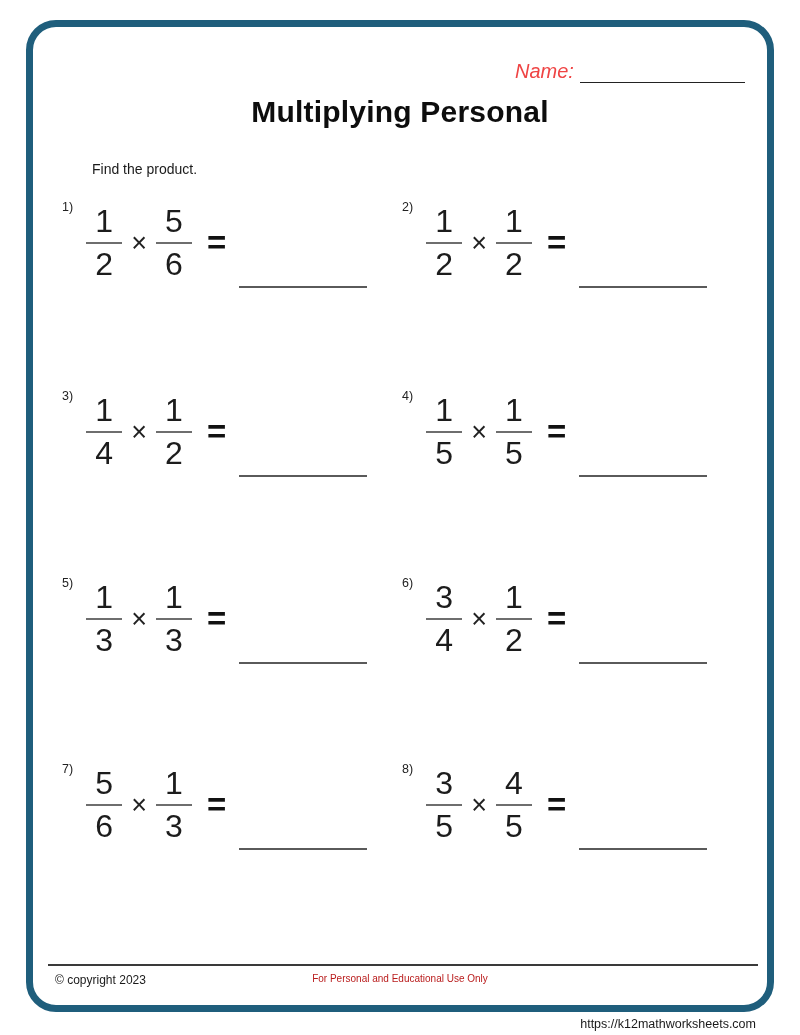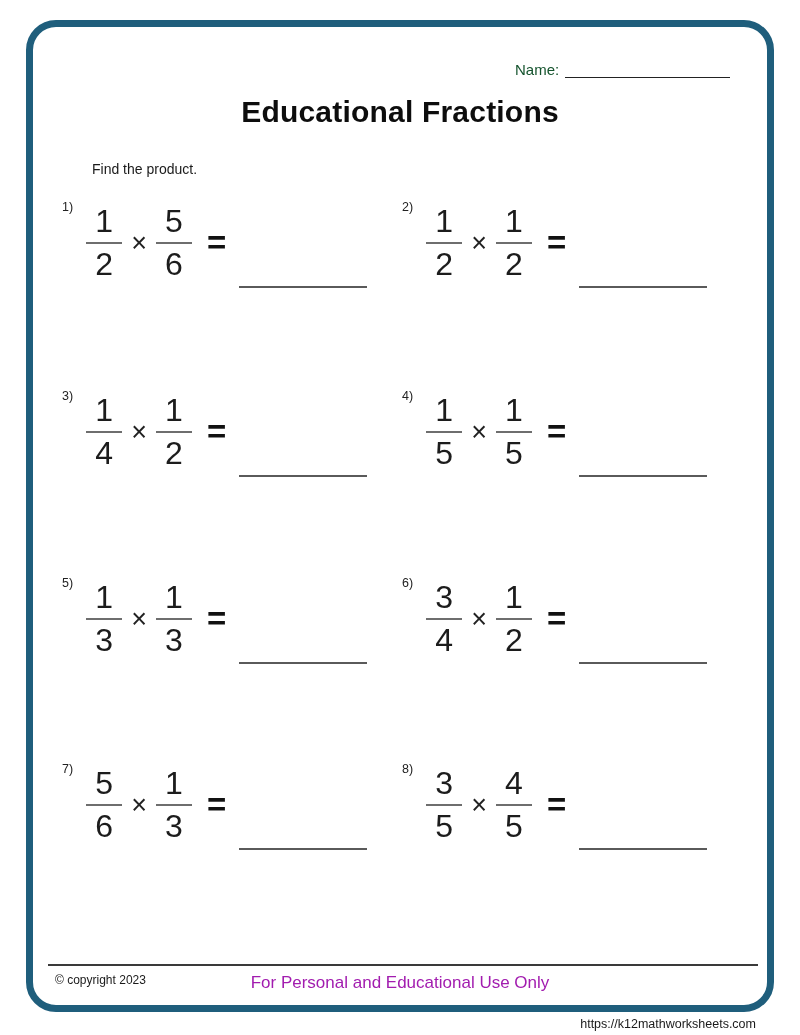--- a/index.html
+++ b/index.html
@@ -10,21 +10,21 @@
   .page {
     position:absolute; left:26px; top:20px; width:748px; height:992px;
     border:7px solid var(--accent, #1F5E7C); border-radius:30px;
     background:#ffffff;
   }
 
   
   .name-row {
     position:absolute; left:482px; top:33px;
     display:flex; align-items:flex-end; gap:6px;
-    font-size:15px; color:#14532d;
+    font-size:20px; color:#ef4444;font-style:italic;
   }
   .name-line {
     display:inline-block; width:165px; height:18px;
     border-bottom:1.6px solid #222;
   }
 
   .title {
     position:absolute; left:0; right:0; top:68px;
     text-align:center; font-size:30px; font-weight:bold; color:#0d0d0d;
     letter-spacing:0.2px;
@@ -66,34 +66,34 @@
   .p7 { left:29px;  top:732px; }
   .p8 { left:369px; top:732px; }
 
   
   .footer-rule {
     position:absolute; left:15px; top:937px; width:710px;
     border-top:2px solid #3a3a3a;
   }
   .footer-left  { position:absolute; left:22px;  top:946px; font-size:12px; color:#1a1a1a; }
   .footer-center{ position:absolute; left:50%; top:946px; transform:translateX(-50%);
-                  font-size:17px; color:#a21caf; white-space:nowrap; }
+                  font-size:10px; color:#b91c1c; white-space:nowrap; }
   .footer-right { position:absolute; right:11px; top:946px; font-size:12.5px; color:#1a1a1a;margin-top:44px; }
 </style>
 </head>
 <body>
 
 <div class="page">
 
   <div class="name-row">
     <span>Name:</span>
     <span class="name-line"></span>
   </div>
 
-  <div class="title">Educational Fractions</div>
+  <div class="title">Multiplying Personal</div>
 
   <div class="instruction">Find the product.</div>
 
   <div class="problem p1">
     <span class="pnum">1)</span>
     <span class="frac">
       <span class="fnum">1</span>
       <span class="fbar"></span>
       <span class="fden">2</span>
     </span>

